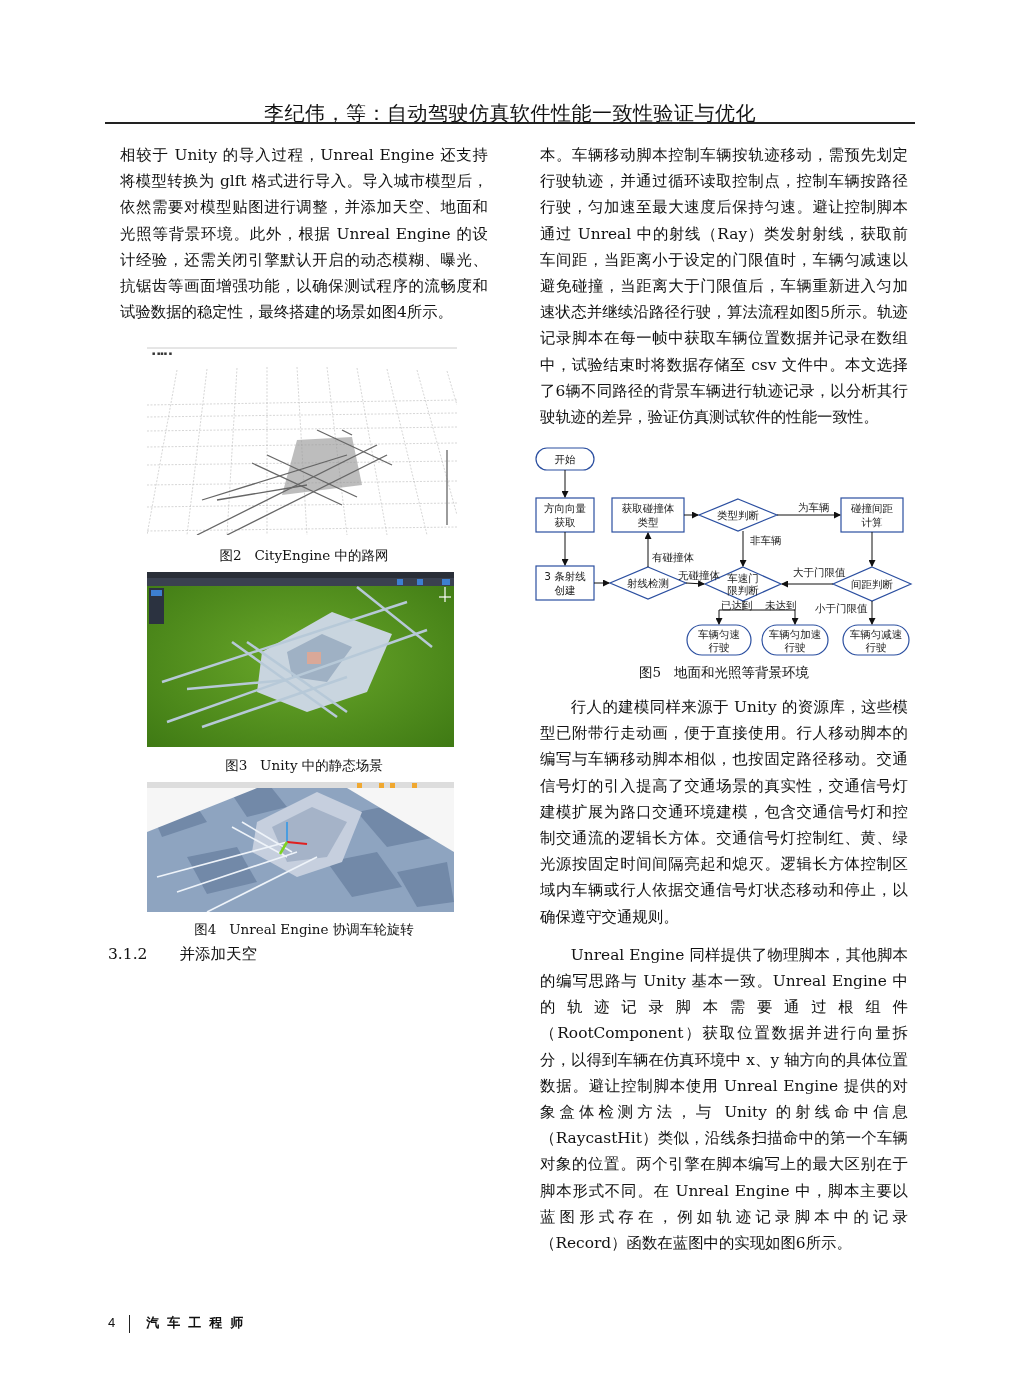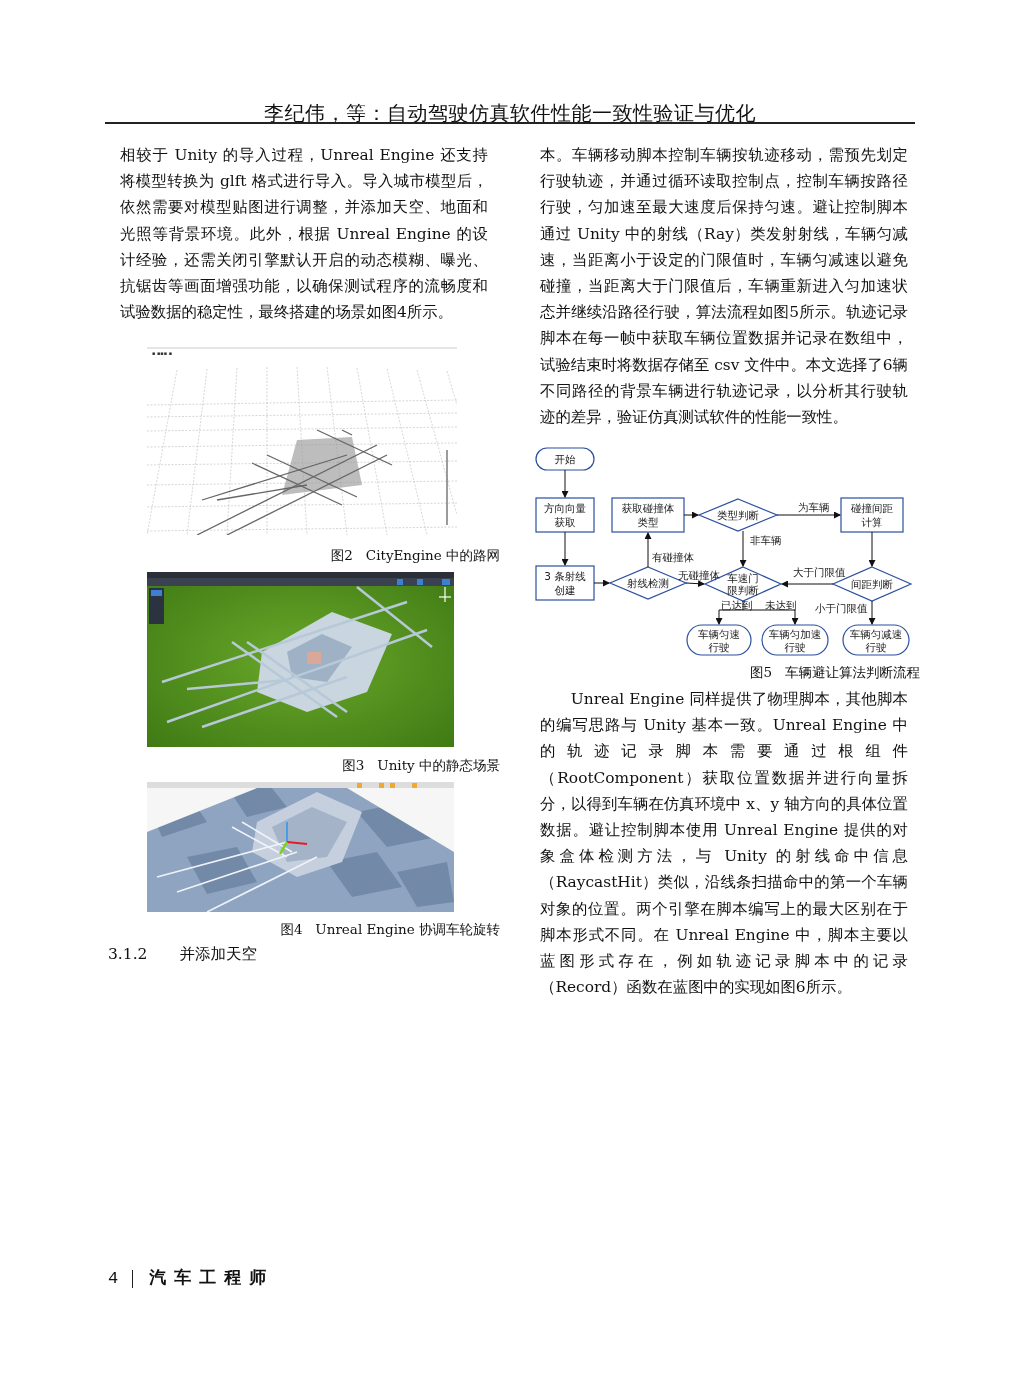--- a/index.html
+++ b/index.html
@@ -9,28 +9,28 @@
             font-size:20px; letter-spacing:0.5px; }
   .header-rule { position:absolute; left:105px; top:122px; width:810px; height:0;
                  border-top:2px solid #222; }
   .col { position:absolute; width:392px; font-size:15.4px; line-height:26.2px;
          text-align:justify; text-justify:inter-character; }
   .col p { margin:12px; }
   .indent { text-indent:2em; }
   #col-left-top { left:108px; top:130px; }
   #col-right-top { left:528px; top:130px; }
   .fig { position:absolute; overflow:hidden; }
-  .caption { position:absolute; text-align:right; font-size:13.5px; width:392px; }
+  .caption { position:absolute; text-align:center; font-size:13.5px; width:392px; }
   .section-head { position:absolute; left:108px; top:944px; font-size:15.5px;
                   font-family:"DejaVu Sans","Liberation Sans",sans-serif; }
   .section-head .num { font-family:"DejaVu Serif",serif; margin-right:32px; }
   #col-left-bot { left:108px; top:968px; }
   #col-right-mid { left:528px; top:682px; }
-  .footer { position:absolute; left:108px; top:1266px; font-size:17px;
-            font-family:Liberation Mono, monospace; }
+  .footer { position:absolute; left:108px; top:1314px; font-size:13px;
+            font-family:Liberation Sans, sans-serif; }
   .footer .bar { display:inline-block; width:1px; height:18px; background:#222;
                  vertical-align:middle; margin:0 16px 0 14px; }
   .footer .journal { letter-spacing:8px; font-weight:bold; }
   
   #flowchart { position:absolute; left:528px; top:445px; width:392px; height:218px; }
   #flowchart text { font-family:"DejaVu Sans","Liberation Sans",sans-serif; font-size:10.5px; fill:#222; }
 </style>
 </head>
 <body>
 
@@ -162,21 +162,21 @@
 </div>
 
 <div class="section-head">
   <span class="num">3.1.2</span><span>并添加天空</span>
 </div>
 
 <div class="col" id="col-left-bot">
 </div>
 
 <div class="col" id="col-right-top">
-  <p>本。车辆移动脚本控制车辆按轨迹移动，需预先划定行驶轨迹，并通过循环读取控制点，控制车辆按路径行驶，匀加速至最大速度后保持匀速。避让控制脚本通过 Unity 中的射线（Ray）类发射射线，车辆匀减速，当距离小于设定的门限值时，车辆匀减速以避免碰撞，当距离大于门限值后，车辆重新进入匀加速状态并继续沿路径行驶，算法流程如图5所示。轨迹记录脚本在每一帧中获取车辆位置数据并记录在数组中，试验结束时将数据存储至 csv 文件中。本文选择了6辆不同路径的背景车辆进行轨迹记录，以分析其行驶轨迹的差异，验证仿真测试软件的性能一致性。</p>
+  <p>本。车辆移动脚本控制车辆按轨迹移动，需预先划定行驶轨迹，并通过循环读取控制点，控制车辆按路径行驶，匀加速至最大速度后保持匀速。避让控制脚本通过 Unreal 中的射线（Ray）类发射射线，获取前车间距，当距离小于设定的门限值时，车辆匀减速以避免碰撞，当距离大于门限值后，车辆重新进入匀加速状态并继续沿路径行驶，算法流程如图5所示。轨迹记录脚本在每一帧中获取车辆位置数据并记录在数组中，试验结束时将数据存储至 csv 文件中。本文选择了6辆不同路径的背景车辆进行轨迹记录，以分析其行驶轨迹的差异，验证仿真测试软件的性能一致性。</p>
 </div>
 
 <svg id="flowchart" viewBox="0 0 392 218">
   <defs>
     <marker id="arr" markerWidth="7" markerHeight="7" refX="6" refY="3.5" orient="auto">
       <path d="M0,0 L7,3.5 L0,7 z" fill="#111"></path>
     </marker>
   </defs>
   <g fill="#fff" stroke="#2b4fa0" stroke-width="1.2">
     <rect x="8" y="3" width="58" height="22" rx="11"></rect>
@@ -230,22 +230,23 @@
   <text x="124" y="116">有碰撞体</text>
   <text x="150" y="134">无碰撞体</text>
   <text x="270" y="66">为车辆</text>
   <text x="222" y="99">非车辆</text>
   <text x="265" y="131">大于门限值</text>
   <text x="287" y="167">小于门限值</text>
   <text x="193" y="164">已达到</text>
   <text x="237" y="164">未达到</text>
 </svg>
 <div class="caption" style="left:528px; top:664px;">
-  <span>图5</span>&nbsp;&nbsp;&nbsp;<span>车辆避让算法判断流程</span>
+  <span>图5</span>&nbsp;&nbsp;&nbsp;<span>地面和光照等背景环境</span>
 </div>
 
 <div class="col" id="col-right-mid">
+  <p class="indent">行人的建模同样来源于 Unity 的资源库，这些模型已附带行走动画，便于直接使用。行人移动脚本的编写与车辆移动脚本相似，也按固定路径移动。交通信号灯的引入提高了交通场景的真实性，交通信号灯建模扩展为路口交通环境建模，包含交通信号灯和控制交通流的逻辑长方体。交通信号灯控制红、黄、绿光源按固定时间间隔亮起和熄灭。逻辑长方体控制区域内车辆或行人依据交通信号灯状态移动和停止，以确保遵守交通规则。</p>
   <p class="indent" style="margin-top:4px;">Unreal Engine 同样提供了物理脚本，其他脚本的编写思路与 Unity 基本一致。Unreal Engine 中的轨迹记录脚本需要通过根组件（RootComponent）获取位置数据并进行向量拆分，以得到车辆在仿真环境中 x、y 轴方向的具体位置数据。避让控制脚本使用 Unreal Engine 提供的对象盒体检测方法，与 Unity 的射线命中信息（RaycastHit）类似，沿线条扫描命中的第一个车辆对象的位置。两个引擎在脚本编写上的最大区别在于脚本形式不同。在 Unreal Engine 中，脚本主要以蓝图形式存在，例如轨迹记录脚本中的记录（Record）函数在蓝图中的实现如图6所示。</p>
 </div>
 
 <div class="footer">
   <span>4</span><span class="bar"></span><span class="journal">汽车工程师</span>
 </div>
 
 </body></html>

